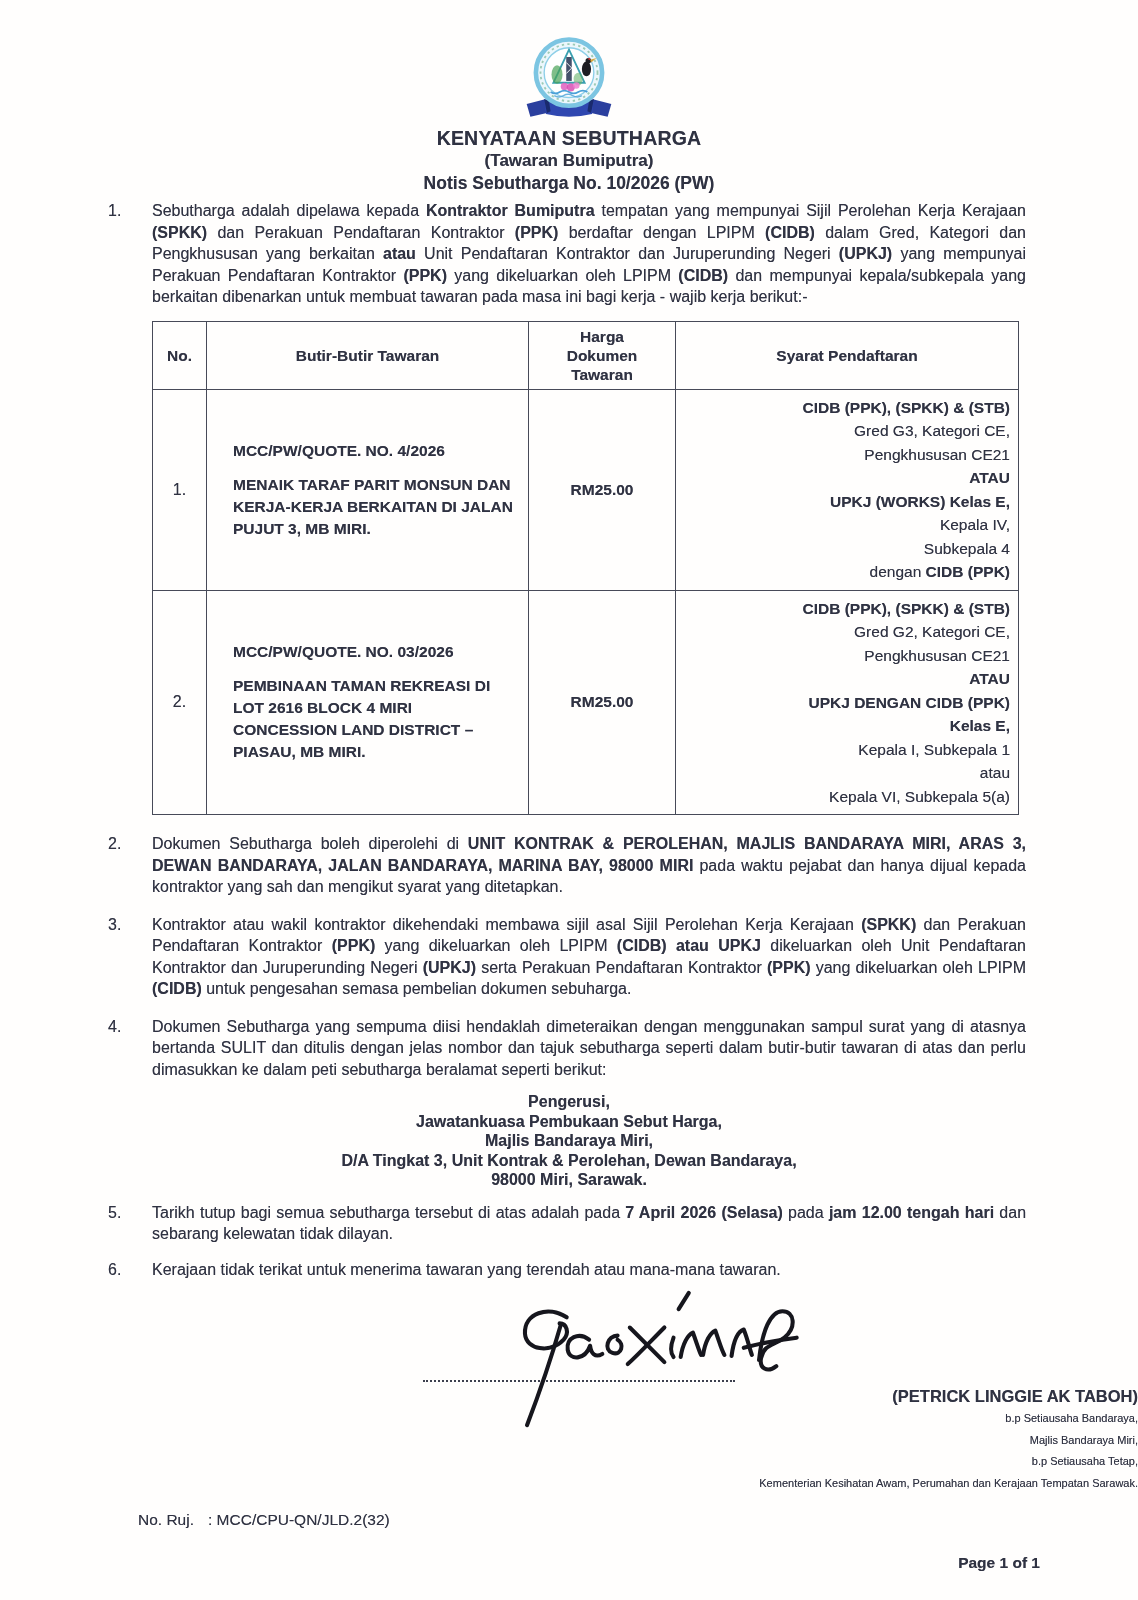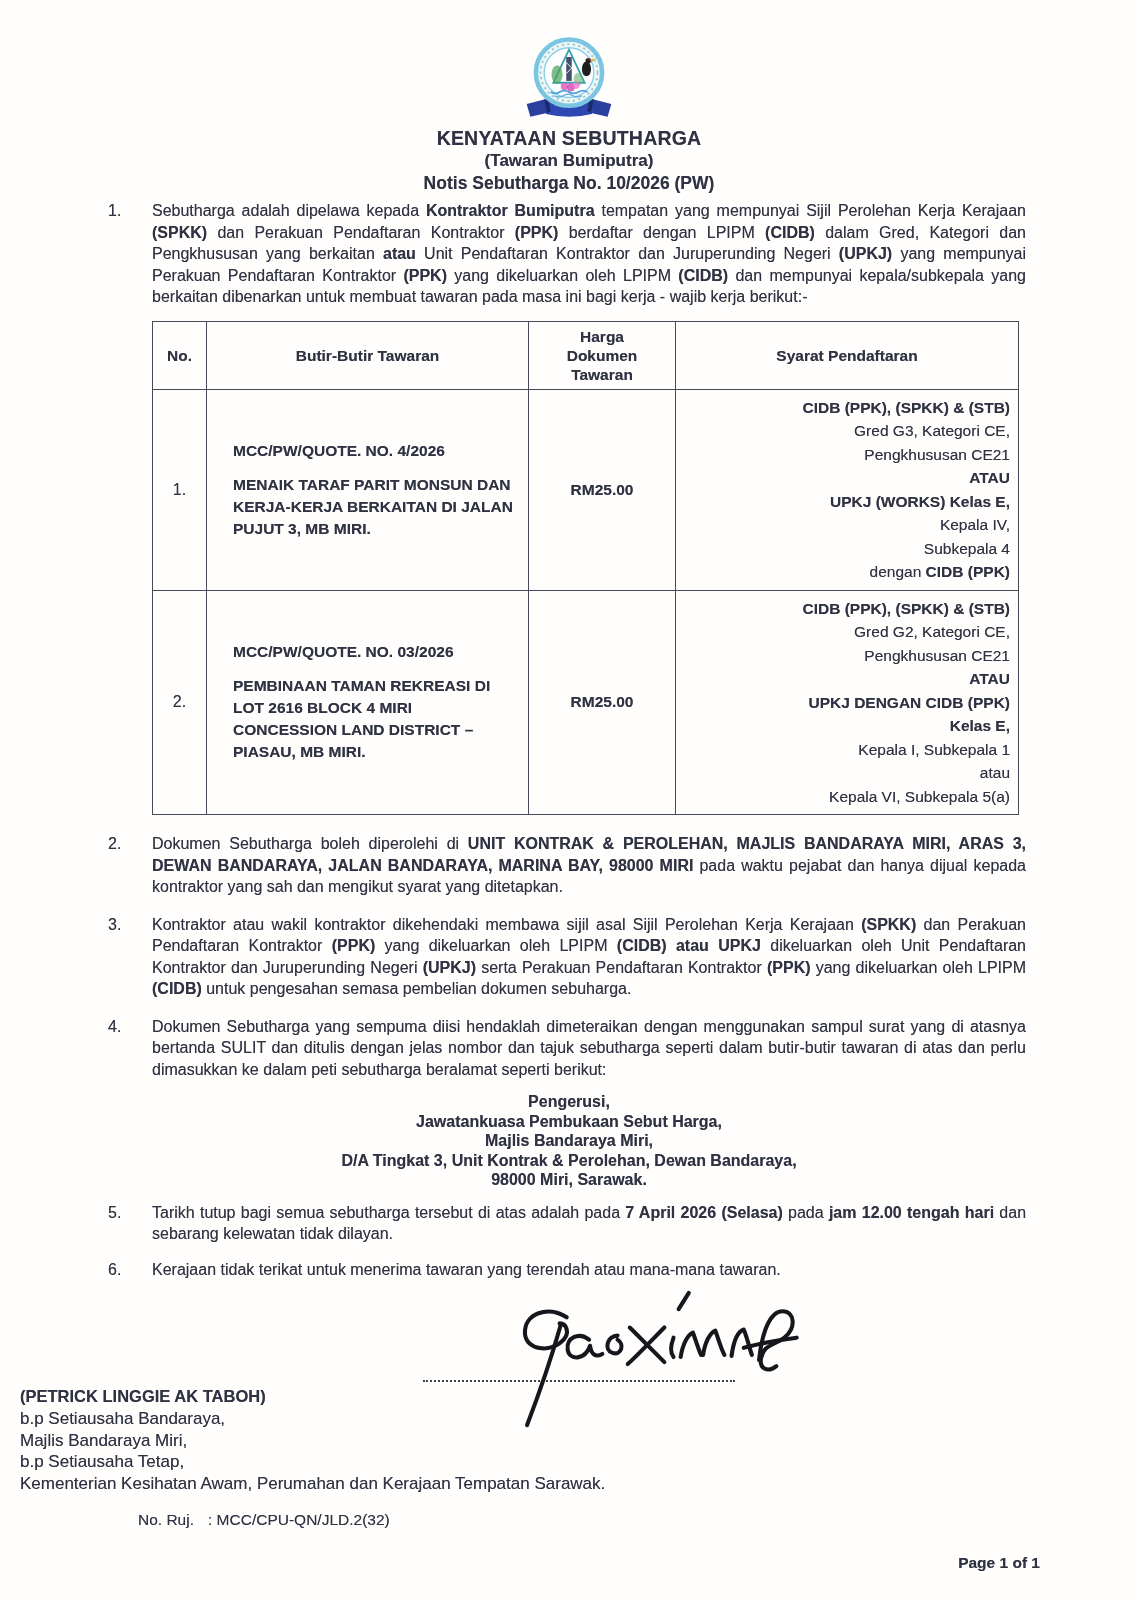--- a/index.html
+++ b/index.html
@@ -51,26 +51,26 @@
   td.c-price { text-align: center; vertical-align: middle; font-weight: 700; font-size: 15.5px; }
   td.c-req   { text-align: right; vertical-align: middle; padding: 6px 8px; font-size: 15.5px; }
   td.c-req .req-line { line-height: 23.5px; }
   tr.row1 { height: 192px; }
   tr.row2 { height: 224px; }
 
   
   .address { margin-top: 12px; text-align: center; font-weight: 700; font-size: 16px; line-height: 19.5px; }
 
   
-  .sig-block { margin-top: 12px; text-align: left; padding-left: 20px; }
+  .sig-block { margin-top: 12px; text-align: right; padding-left: 20px; }
   .sig-line-wrap { position: relative; width: 312px; margin: 0 auto; padding-top: 88px; }
   .sig-dotted { border-bottom: 2.5px dotted #3c3f4e; width: 100%; height: 0; }
   .sig-svg { position: absolute; left: 46px; top: -8px; width: 346px; height: 148px; overflow: visible; }
   .sig-name { margin-top: 3px; font-weight: 700; font-size: 16.5px; line-height: 23px; }
-  .sig-sub  { font-size: 17px; line-height: 21.5px; }
+  .sig-sub  { font-size: 11px; line-height: 21.5px; }
 
   
   .doc-footer { margin: 14px 0 0 138px; font-size: 15.5px; }
   .foot-row { line-height: 24px; display: flex; }
   .foot-label { width: 70px; flex: 0 0 70px; }
   .page-no { position: absolute; right: 98px; bottom: 28px; font-weight: 700; font-size: 15.5px; }
 </style>
 </head>
 <body>
 

